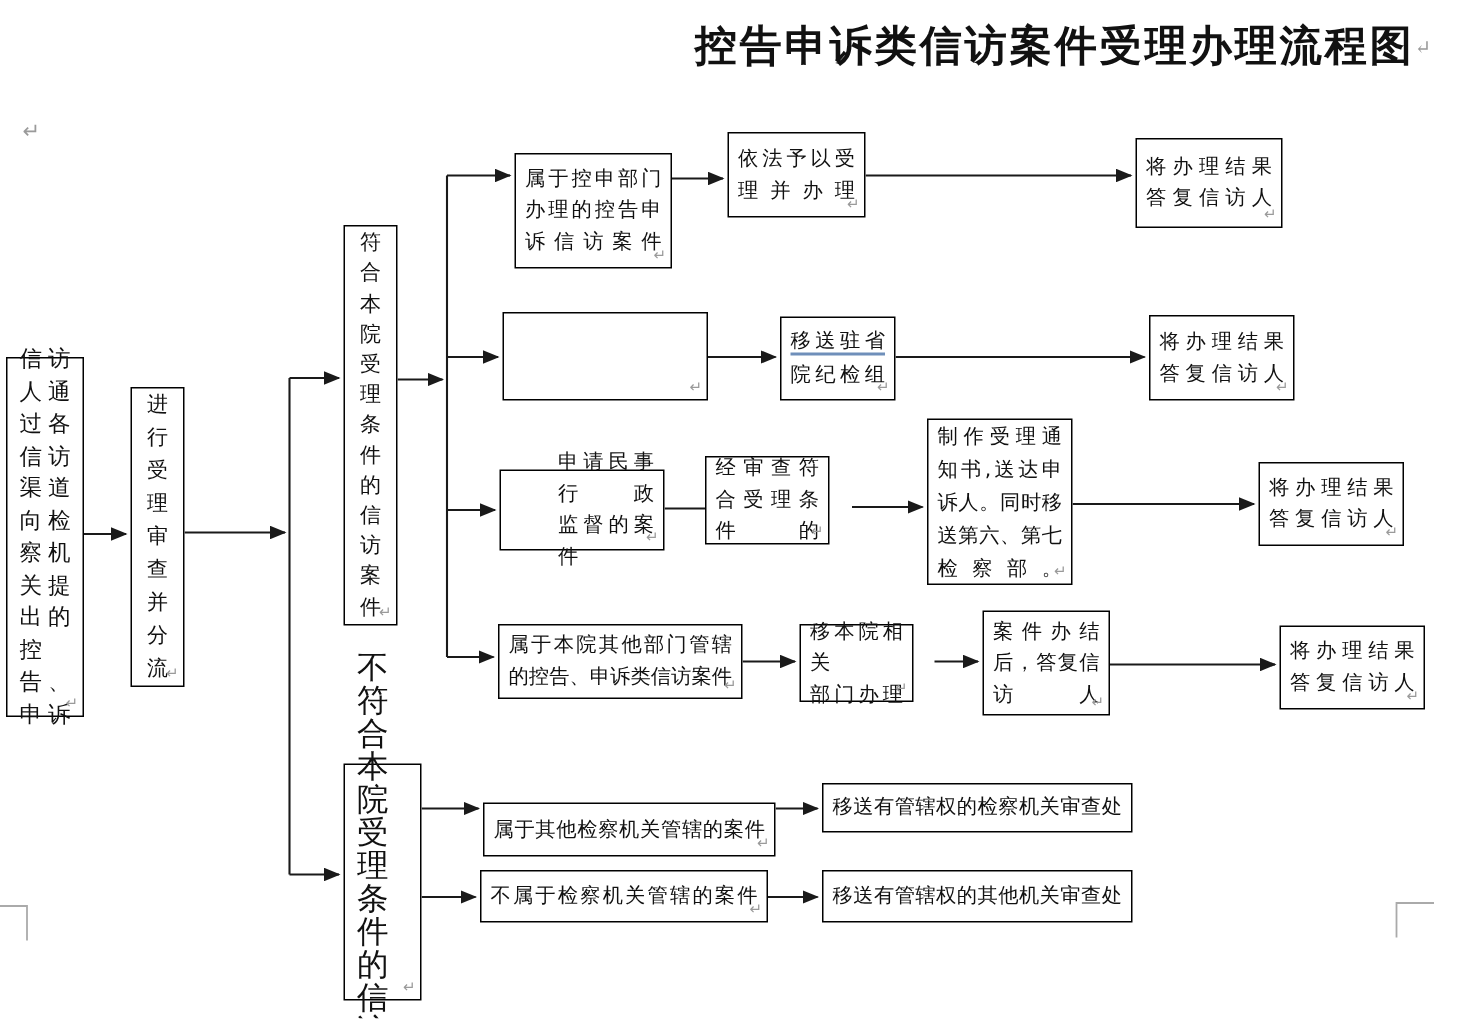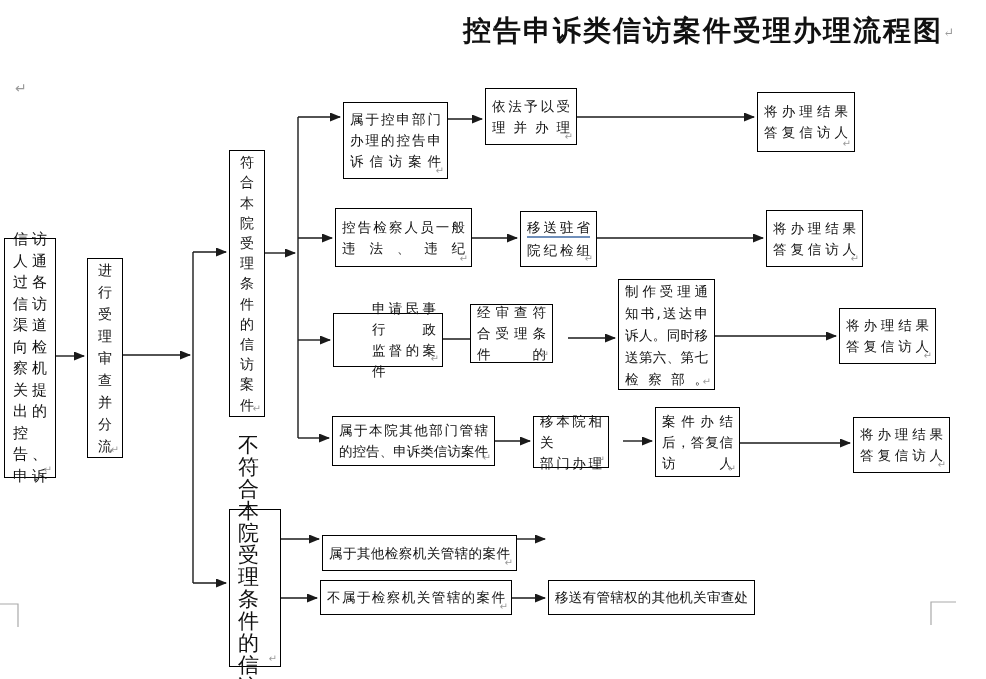--- a/index.html
+++ b/index.html
@@ -171,22 +171,20 @@
 理并办理</span>
     <span class="rm">↵</span>
   </div>
   <div class="node" style="left:757px;top:92px;width:98px;height:60px;">
     <span class="txt">将办理结果
 答复信访人</span>
     <span class="rm">↵</span>
   </div>
 
   <div class="node" style="left:335px;top:208px;width:137px;height:59px;">
-    <span class="txt">控告检察人员一般
-违法、违纪</span>
     <span class="rm">↵</span>
   </div>
   <div class="node" style="left:520px;top:211px;width:77px;height:56px;">
     <span style="display:block;width:100%;">
       <span class="line-block u-line">移送驻省</span>
       <span class="line-block">院纪检组</span>
     </span>
     <span class="rm">↵</span>
   </div>
   <div class="node" style="left:766px;top:210px;width:97px;height:57px;">
@@ -239,20 +237,23 @@
   <div class="node" style="left:853px;top:417px;width:97px;height:56px;">
     <span class="txt">将办理结果
 答复信访人</span>
     <span class="rm">↵</span>
   </div>
 
   <div class="node" style="left:322px;top:535px;width:195px;height:36px;">
     <span class="txt">属于其他检察机关管辖的案件</span>
     <span class="rm">↵</span>
   </div>
+  <div class="node" style="left:548px;top:522px;width:207px;height:33px;">
+    <span class="txt">移送有管辖权的检察机关审查处</span>
+  </div>
 
   <div class="node" style="left:320px;top:580px;width:192px;height:35px;">
     <span class="txt">不属于检察机关管辖的案件</span>
     <span class="rm">↵</span>
   </div>
   <div class="node" style="left:548px;top:580px;width:207px;height:35px;">
     <span class="txt">移送有管辖权的其他机关审查处</span>
   </div>
 
 </div>

